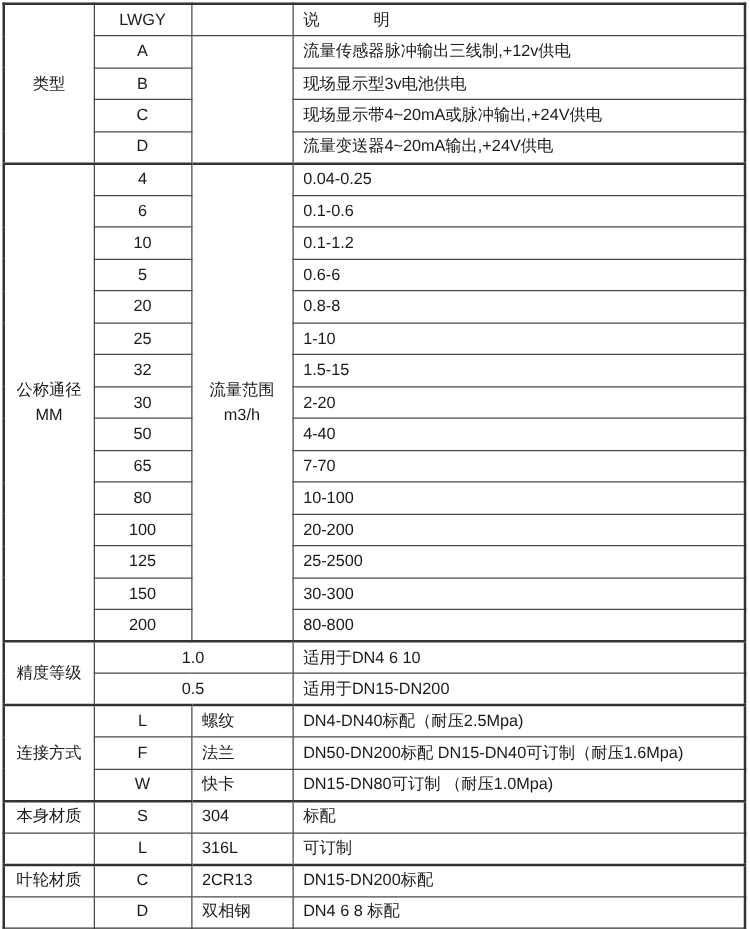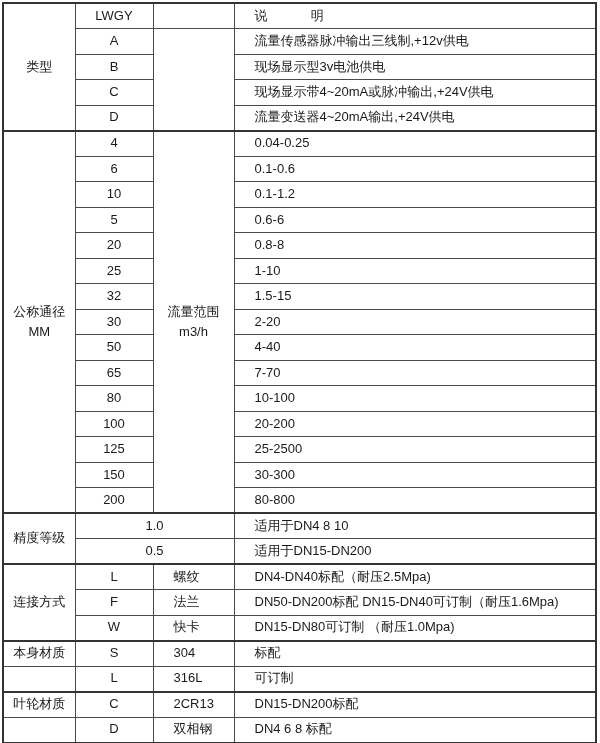--- a/index.html
+++ b/index.html
@@ -20,21 +20,21 @@
   td {
     border: 1px solid #4a4a4a;
     font-size: 13px;
     color: #1a1a1a;
     text-align: center;
     vertical-align: middle;
     padding: 0;
     overflow: hidden;
     line-height: 1.25;
   }
-  td.l { text-align: left; padding-left: 20px; }
+  td.l { text-align: left; padding-left: 8px; }
   td.pre { white-space: pre; }
   tr.sec td { border-top: 2px solid #333333; }
   td .ln { display: block; line-height: 1.55; text-align: center; }
 </style>
 </head>
 <body>
 
 <table class="spec">
   <colgroup>
     <col style="width:72px">
@@ -133,21 +133,21 @@
         <td class="l">30-300</td>
       </tr>
     <tr>
         <td>200</td>
         <td class="l">80-800</td>
       </tr>
 
     <tr class="sec">
       <td rowspan="2">精度等级</td>
       <td colspan="2">1.0</td>
-      <td class="l">适用于DN4 8 10</td>
+      <td class="l">适用于DN4 6 10</td>
     </tr>
     <tr>
       <td colspan="2">0.5</td>
       <td class="l">适用于DN15-DN200</td>
     </tr>
 
     <tr class="sec">
       <td rowspan="3">连接方式</td>
       <td>L</td>
       <td class="l">螺纹</td>

